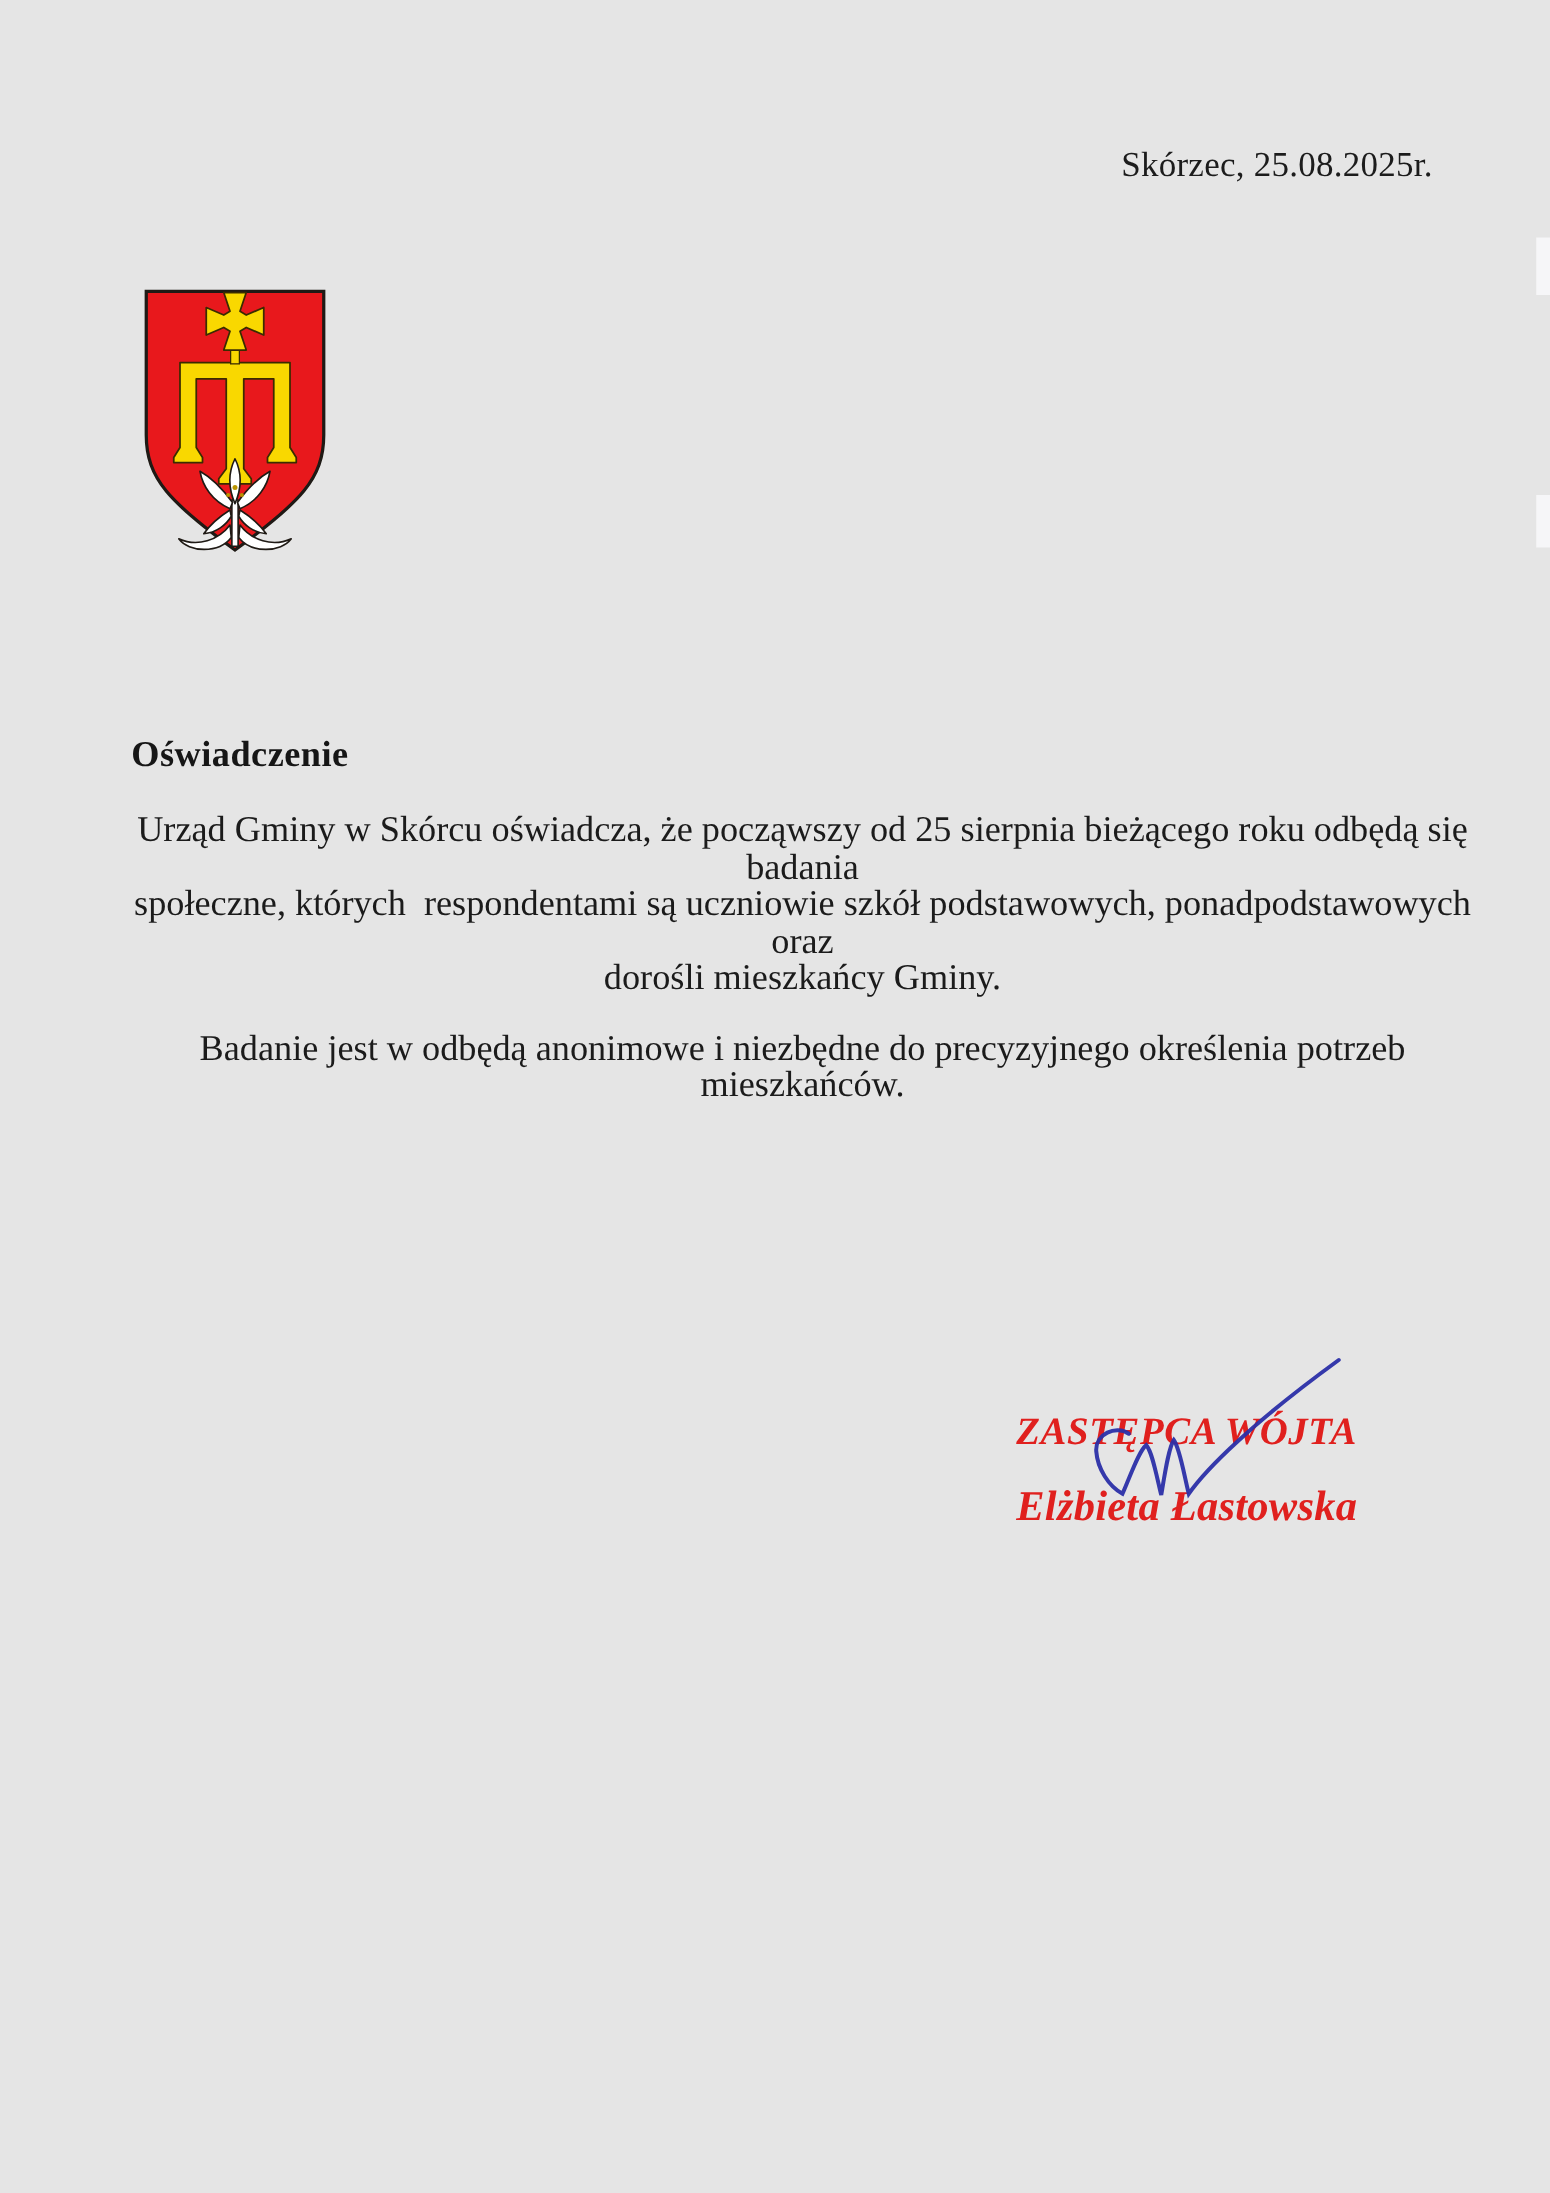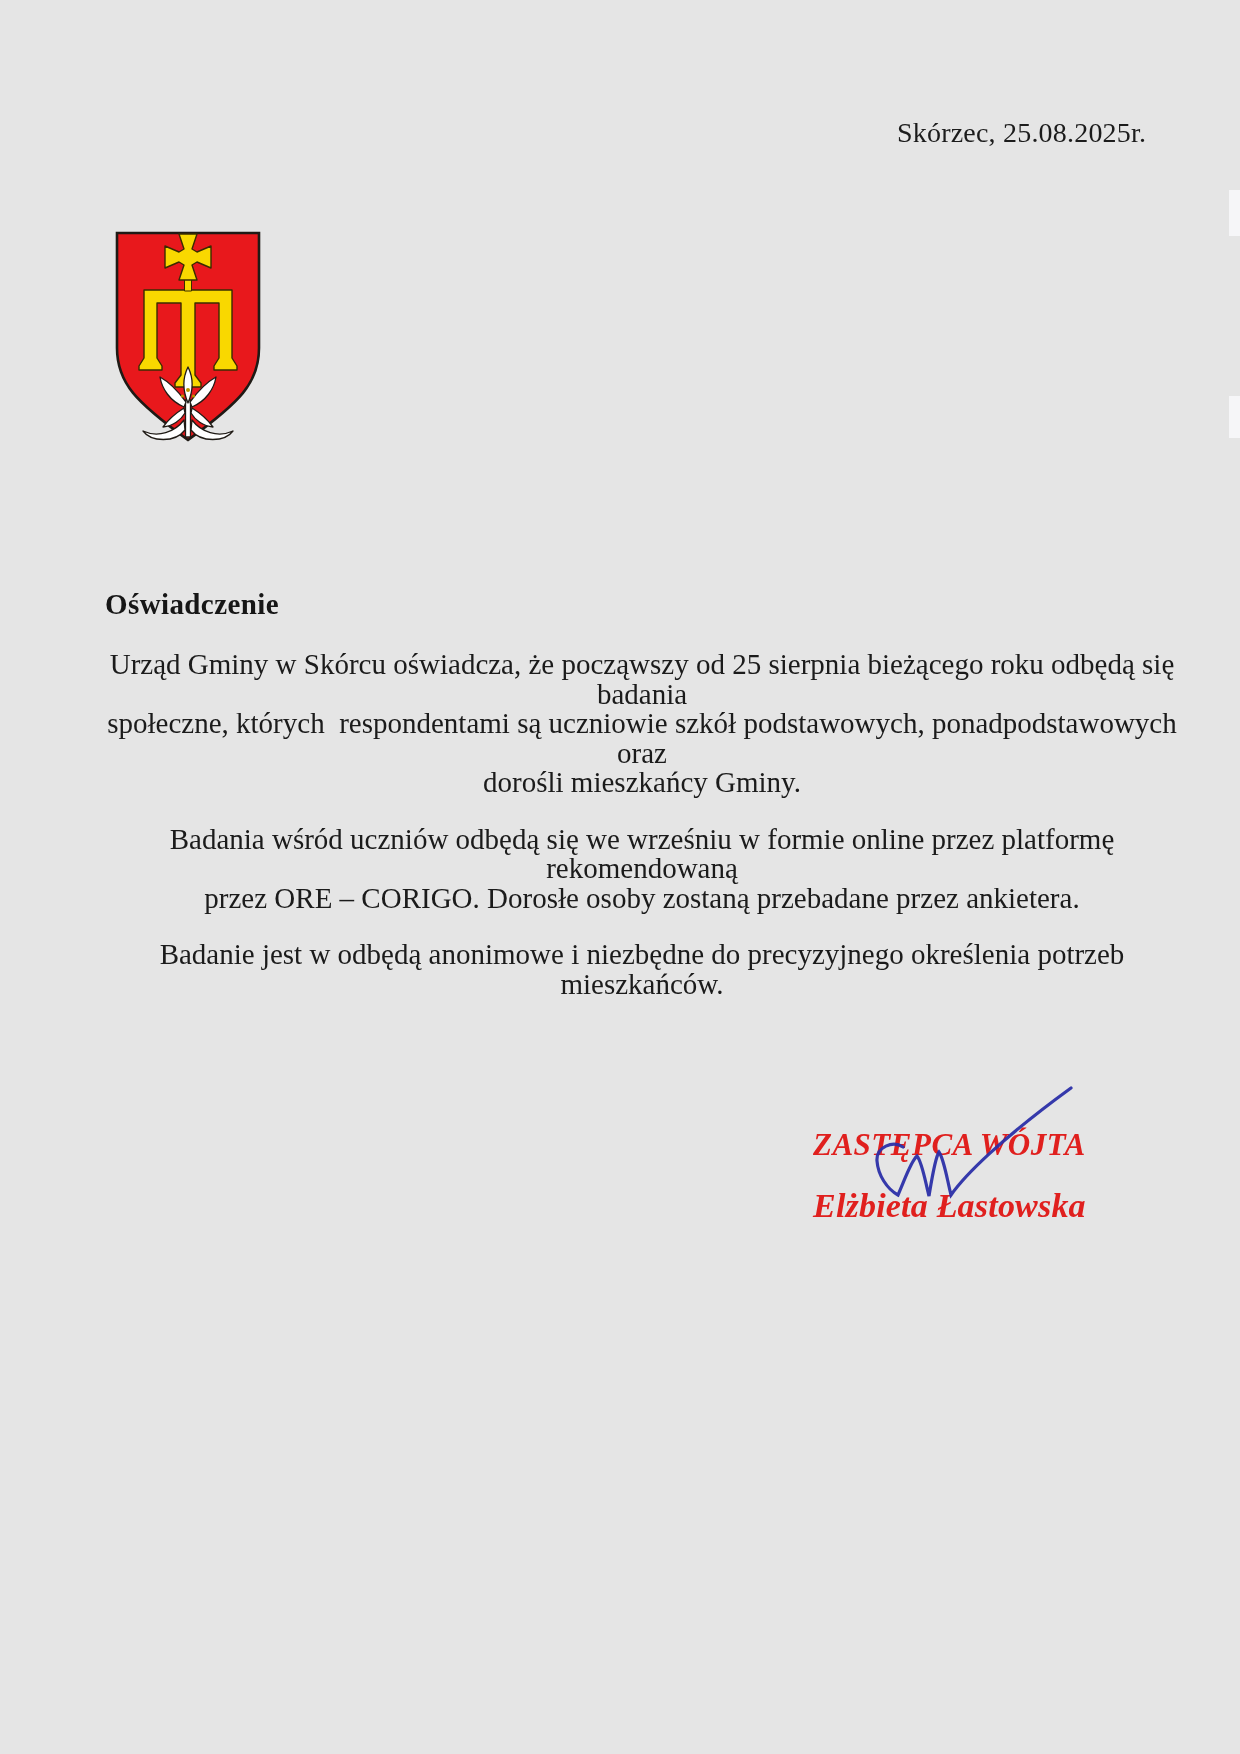--- a/index.html
+++ b/index.html
@@ -95,22 +95,20 @@
       </g>
     </svg>
   </div>
 
   <div class="letter-title">Oświadczenie</div>
 
   <div class="letter-body">
     <p class="paragraph">Urząd Gminy w Skórcu oświadcza, że począwszy od 25 sierpnia bieżącego roku odbędą się badania
 społeczne, których  respondentami są uczniowie szkół podstawowych, ponadpodstawowych oraz
 dorośli mieszkańcy Gminy.</p>
-    <p class="paragraph">Badania wśród uczniów odbędą się we wrześniu w formie online przez platformę rekomendowaną
-przez ORE – CORIGO. Dorosłe osoby zostaną przebadane przez ankietera.</p>
     <p class="paragraph">Badanie jest w odbędą anonimowe i niezbędne do precyzyjnego określenia potrzeb mieszkańców.</p>
   </div>
 
   <div class="signature-stamp">
     <div class="stamp-role">ZASTĘPCA WÓJTA</div>
     <div class="stamp-name">Elżbieta Łastowska</div>
   </div>
 
   <svg class="handwritten-signature" viewBox="0 0 225 132" xmlns="http://www.w3.org/2000/svg">
     <path d="M50,64 C40,57 23,64 24,78 C25,92 34,106 45,112 C52,96 58,78 64,73 C69,79 72,97 76,113 C79,95 82,75 86,69 C91,76 94,96 98,112 C112,92 148,56 218,5" fill="none" stroke="#2b2fa8" stroke-width="3.2" stroke-linecap="round" opacity="0.95"></path>

